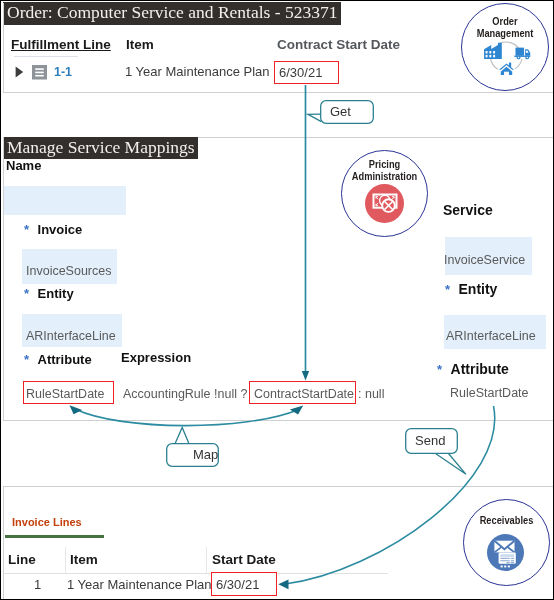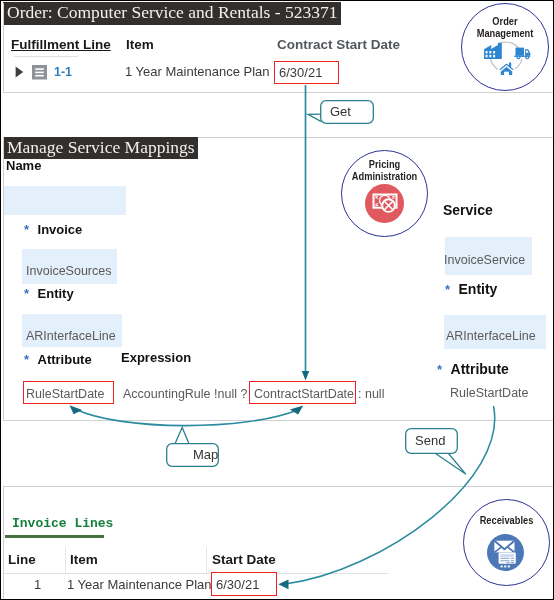--- a/index.html
+++ b/index.html
@@ -121,21 +121,21 @@
     <span class="lbl" style="margin-left:4px;font-size:14px;">Attribute</span>
   </div>
   <div class="valtxt abs" style="left:449px;top:385px;">RuleStartDate</div>
 
   <div class="hline" style="left:2px;top:419px;width:550px;"></div>
   <div class="vline" style="left:2px;top:136px;height:284px;"></div>
 
   <div class="hline" style="left:2px;top:485px;width:550px;"></div>
 
 
-  <div class="abs" style="left:11px;top:515px;font-size:13px;font-weight:bold;color:#15803d;font-family:Liberation Mono, monospace;">Invoice Lines</div>
+  <div class="abs" style="left:11px;top:515px;font-size:11px;font-weight:bold;color:#c2410c;">Invoice Lines</div>
   <div class="abs" style="left:4px;top:534px;width:99px;height:2.5px;background:#44733f;"></div>
 
   <div class="hdr abs" style="left:7px;top:551px;">Line</div>
   <div class="hdr abs" style="left:69px;top:551px;">Item</div>
   <div class="hdr abs" style="left:211px;top:551px;">Start Date</div>
 
   <div class="hline" style="left:2px;top:572px;width:385px;background:#e0e1e3;"></div>
   <div class="vline" style="left:64px;top:546px;height:26px;background:#e6e7e9;"></div>
   <div class="vline" style="left:205px;top:546px;height:26px;background:#e6e7e9;"></div>
 

